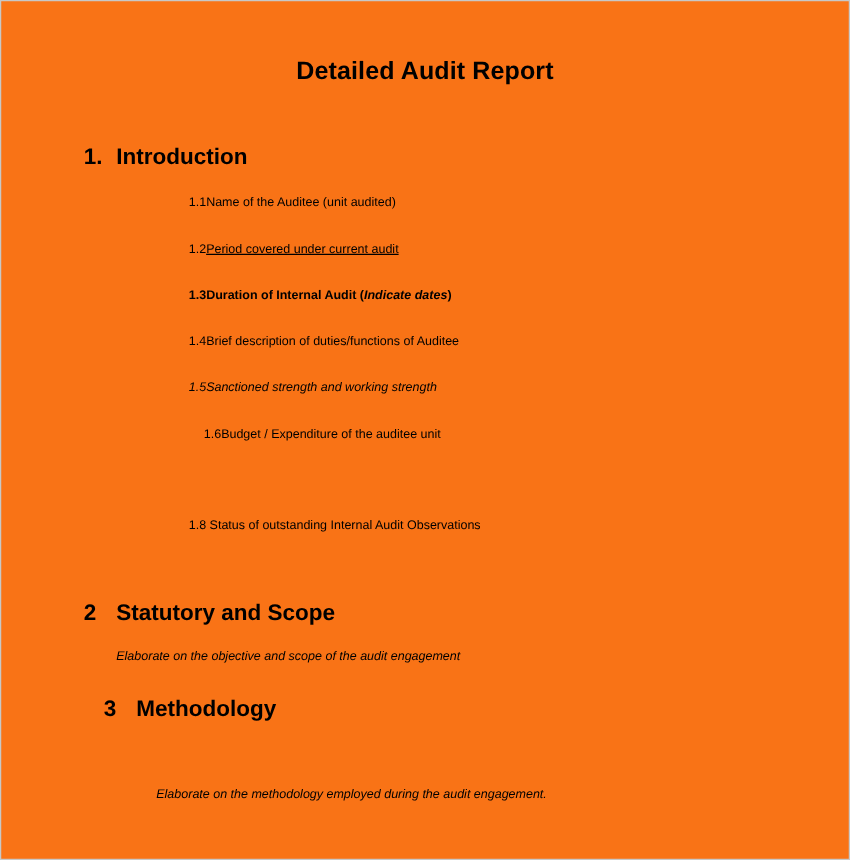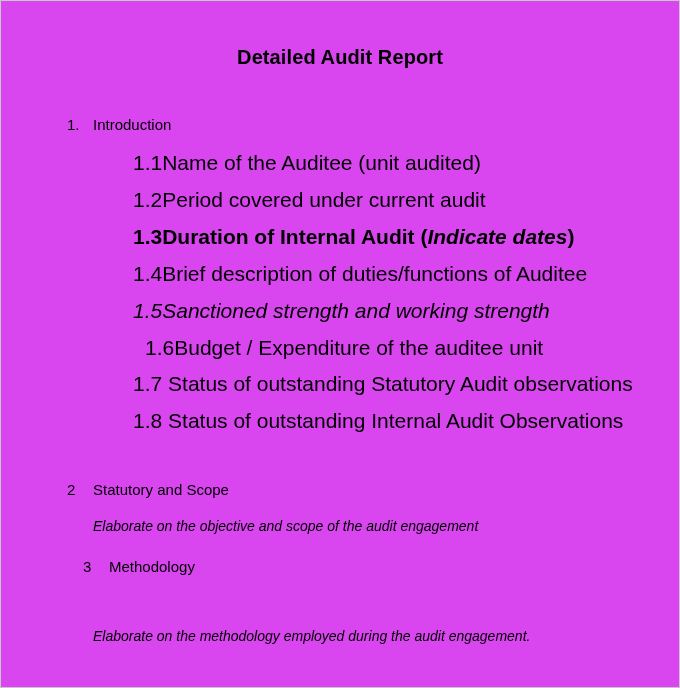--- a/index.html
+++ b/index.html
@@ -11,68 +11,68 @@
   body {
     font-family: "Liberation Sans", sans-serif;
     color: #000000;
   }
 
   .page {
     position: relative;
     width: 680px;
     height: 688px;
     box-sizing: border-box;
-    background: #d946ef;
+    background: #f97316;
     border: 1px solid #c8c8c8;
     overflow: hidden;
   }
 
   .doc-title {
     position: absolute;
     left: 0;
     right: 0;
     top: 44px;
     text-align: center;
     font-size: 20px;
     font-weight: bold;
     letter-spacing: 0.1px;
     line-height: 24px;
   }
 
   
   .section-heading {
     position: absolute;
     left: 66px;
-    font-size: 15px;
-    font-weight: normal;
+    font-size: 18px;
+    font-weight: bold;
     line-height: 20px;
     white-space: nowrap;
   }
   .section-heading .sec-num {
     display: inline-block;
     width: 26px;
   }
 
   
   .sub-item {
     position: absolute;
-    left: 132px;
-    font-size: 21px;
+    left: 150px;
+    font-size: 10px;
     line-height: 20px;
     white-space: nowrap;
   }
   .sub-item .sub-num {
     display: inline-block;
   }
 
   
   .body-note {
     position: absolute;
     left: 92px;
-    font-size: 14px;
+    font-size: 10px;
     font-style: italic;
     line-height: 20px;
     white-space: nowrap;
   }
 
   .italic-inline {
     font-style: italic;
   }
 </style>
 </head>
@@ -83,53 +83,50 @@
   <div class="doc-title">Detailed Audit Report</div>
 
   <div class="section-heading" style="top:114px;">
     <span class="sec-num">1.</span><span>Introduction</span>
   </div>
 
   <div class="sub-item" style="top:152px;">
     <span class="sub-num">1.1</span><span>Name of the Auditee (unit audited)</span>
   </div>
 
-  <div class="sub-item" style="top:189px;">
+  <div class="sub-item" style="top:189px;text-decoration:underline;">
     <span class="sub-num">1.2</span><span>Period covered under current audit</span>
   </div>
 
   <div class="sub-item" style="top:226px;font-weight:bold;">
     <span class="sub-num">1.3</span><span>Duration of Internal Audit (</span><span class="italic-inline">Indicate dates</span><span>)</span>
   </div>
 
   <div class="sub-item" style="top:263px;text-align:right;">
     <span class="sub-num">1.4</span><span>Brief description of duties/functions of Auditee</span>
   </div>
 
   <div class="sub-item" style="top:300px;font-style:italic;">
     <span class="sub-num">1.5</span><span>Sanctioned strength and working strength</span>
   </div>
 
   <div class="sub-item" style="top:337px;margin-left:12px;">
     <span class="sub-num">1.6</span><span>Budget / Expenditure of the auditee unit</span>
   </div>
 
-  <div class="sub-item" style="top:373px;">
-    <span class="sub-num">1.7</span><span style="white-space:pre;"> Status of outstanding Statutory Audit observations</span>
-  </div>
 
   <div class="sub-item" style="top:410px;">
     <span class="sub-num">1.8</span><span style="white-space:pre;"> Status of outstanding Internal Audit Observations</span>
   </div>
 
   <div class="section-heading" style="top:479px;">
     <span class="sec-num">2</span><span>Statutory and Scope</span>
   </div>
 
   <div class="body-note" style="top:515px;">Elaborate on the objective and scope of the audit engagement</div>
 
   <div class="section-heading" style="top:556px;margin-left:16px;">
     <span class="sec-num">3</span><span>Methodology</span>
   </div>
 
-  <div class="body-note" style="top:625px;">Elaborate on the methodology employed during the audit engagement.</div>
+  <div class="body-note" style="top:625px;margin-left:32px;">Elaborate on the methodology employed during the audit engagement.</div>
 
 </div>
 
 </body></html>

